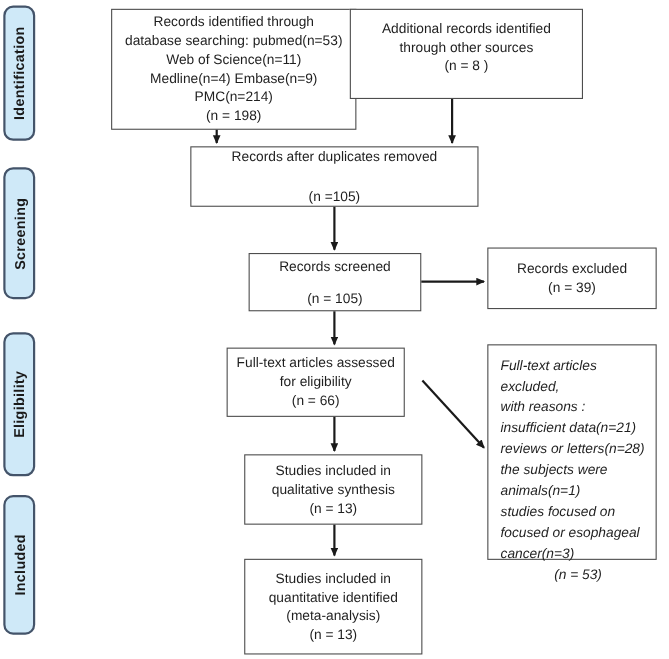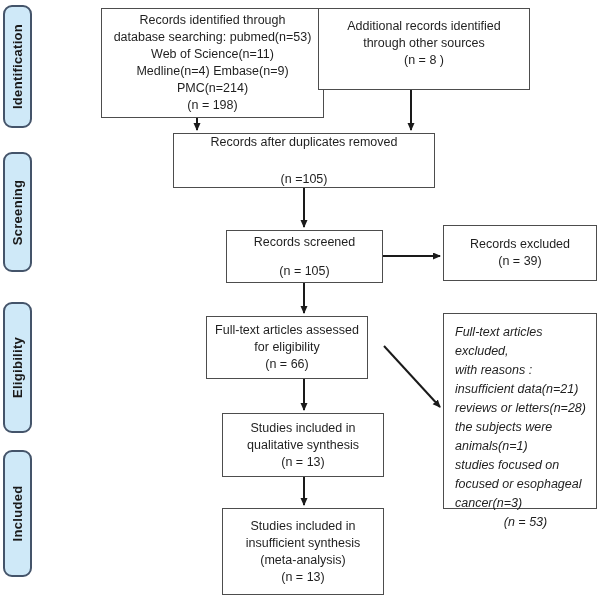--- a/index.html
+++ b/index.html
@@ -100,21 +100,21 @@
   </div>
 
   <div class="box" style="left:222px; top:413px; width:162px; height:64px;">
     <span class="ln">Studies included in</span>
     <span class="ln">qualitative synthesis</span>
     <span class="ln">(n = 13)</span>
   </div>
 
   <div class="box" style="left:222px; top:508px; width:162px; height:87px;">
     <span class="ln">Studies included in</span>
-    <span class="ln">insufficient synthesis</span>
+    <span class="ln">quantitative identified</span>
     <span class="ln">(meta-analysis)</span>
     <span class="ln">(n = 13)</span>
   </div>
 
   <svg class="arrows" width="608" height="599" viewBox="0 0 608 599">
     <defs>
       <marker id="arrow" markerWidth="9" markerHeight="8" refX="7" refY="3.5" orient="auto" markerUnits="userSpaceOnUse">
         <path d="M0,0 L8,3.5 L0,7 Z" fill="#1a1a1a"></path>
       </marker>
     </defs>

